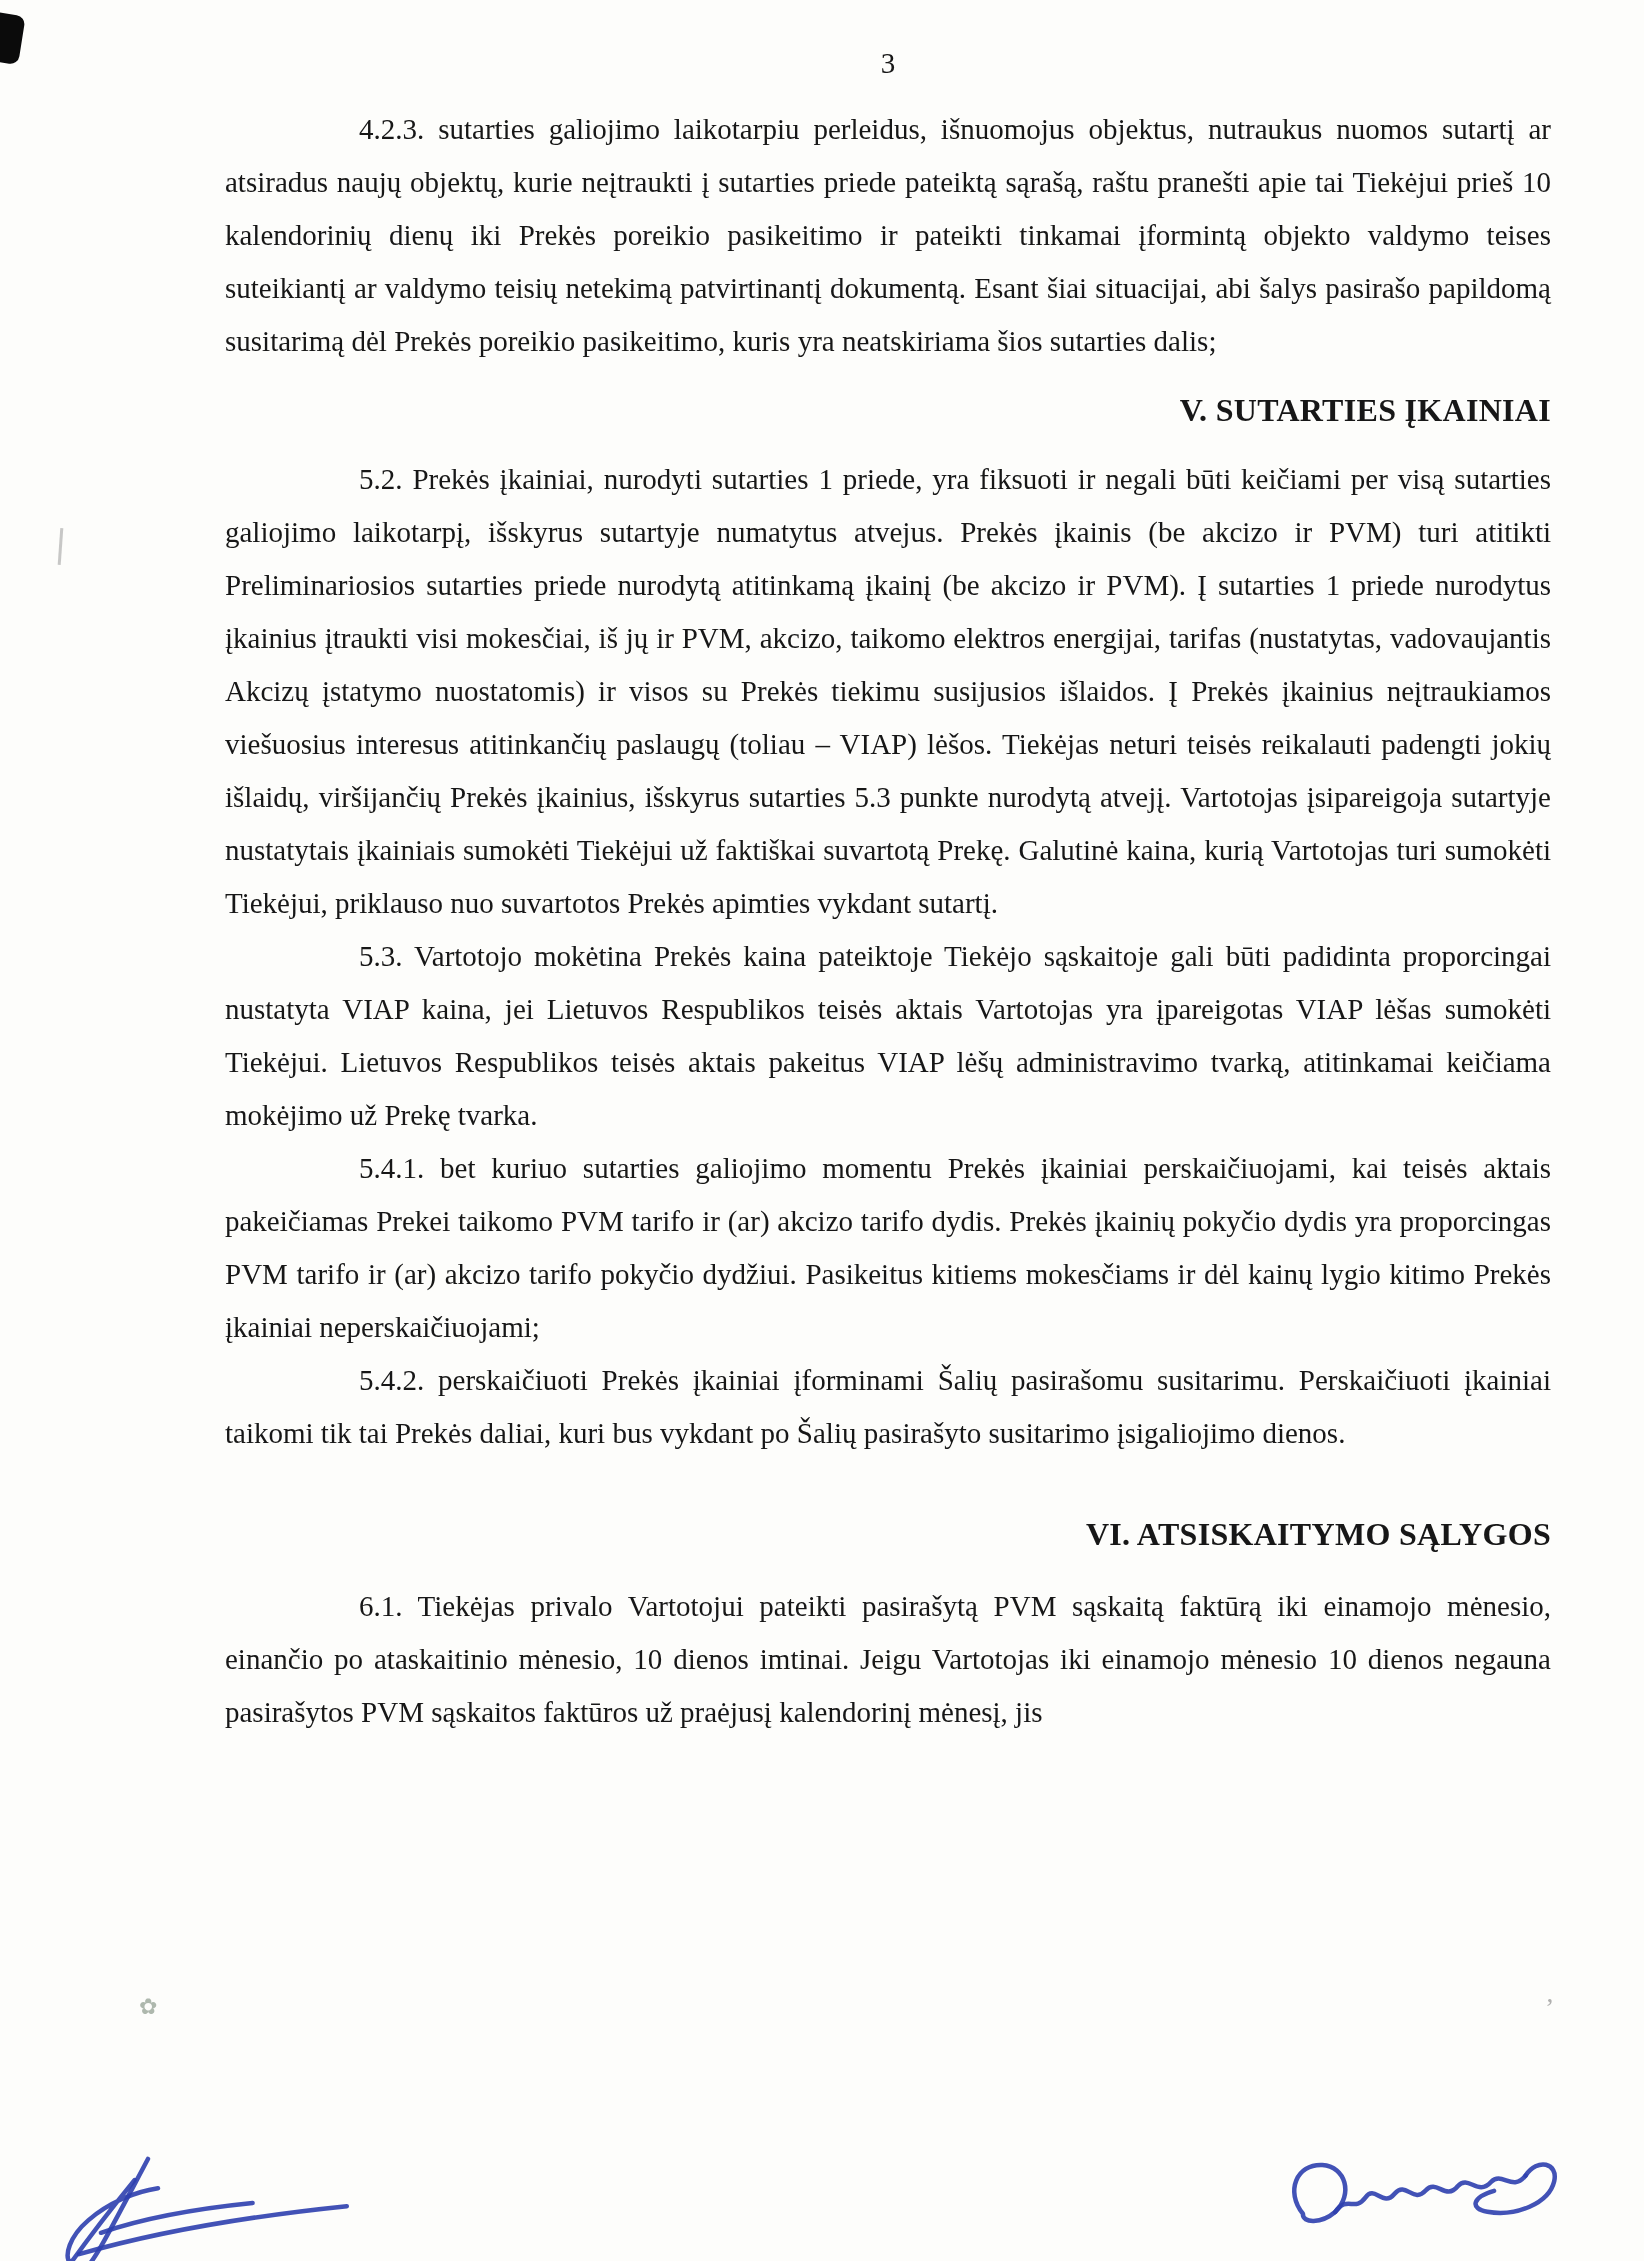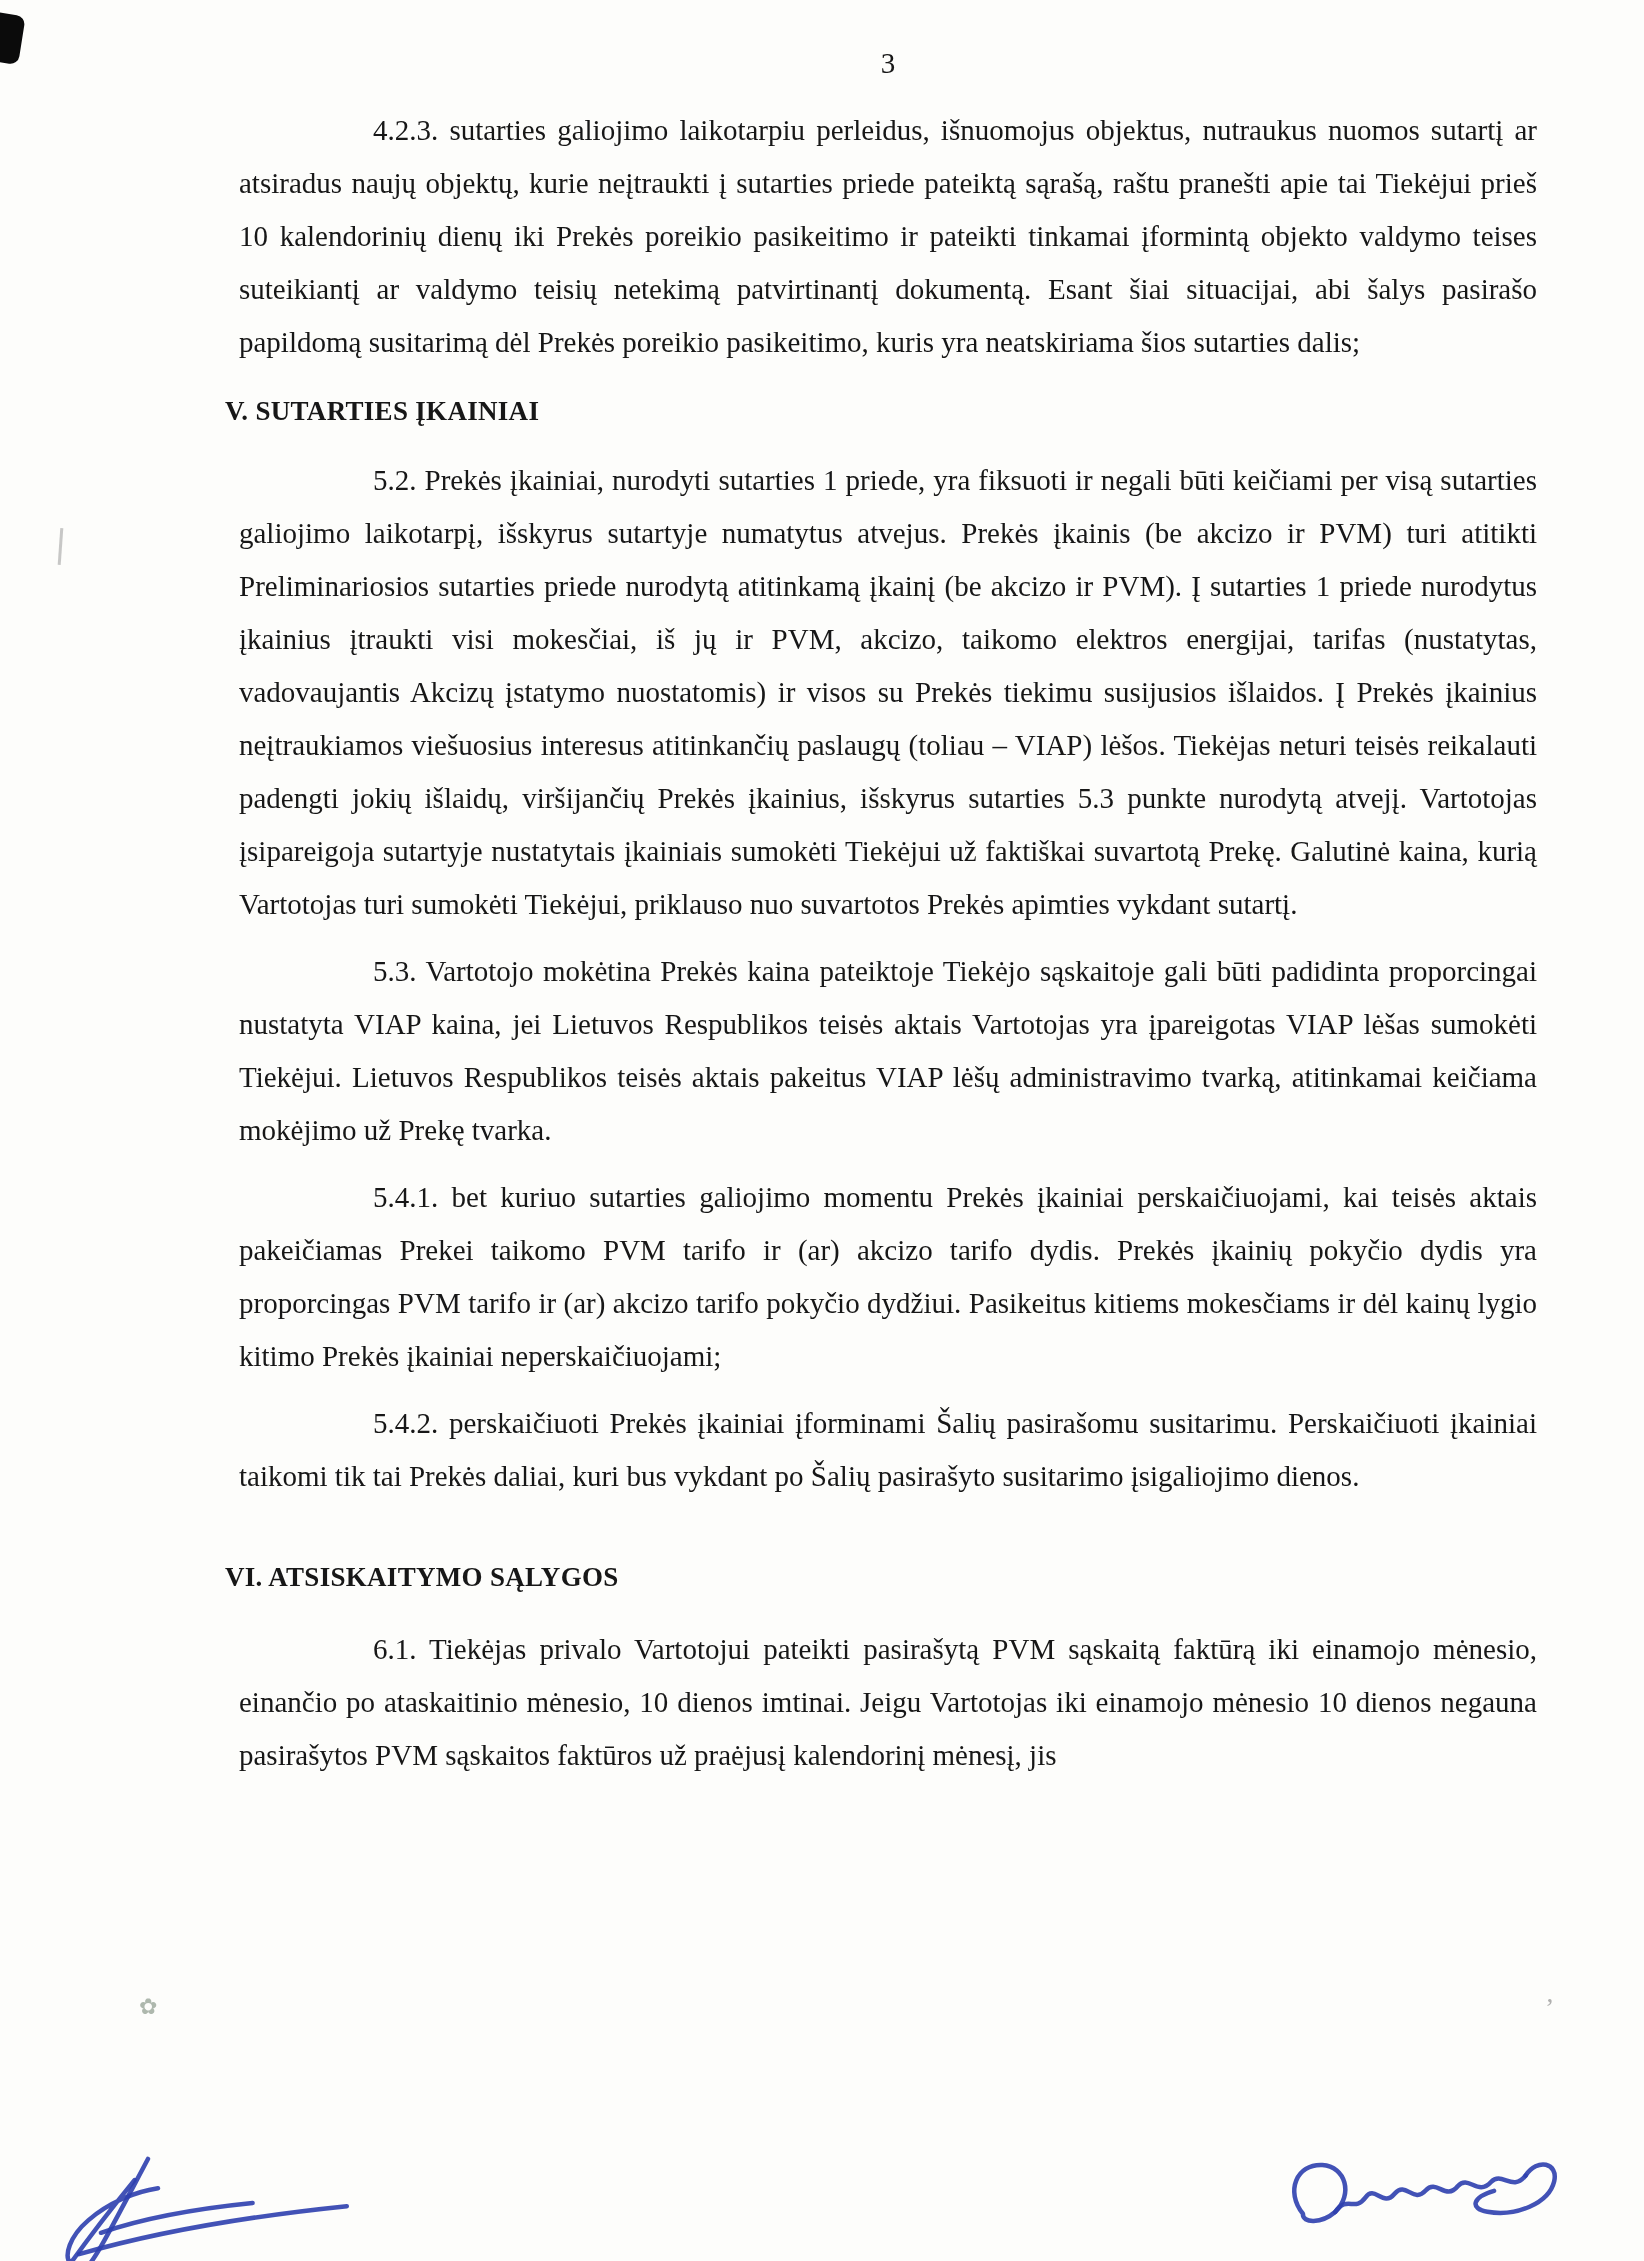--- a/index.html
+++ b/index.html
@@ -20,29 +20,29 @@
   .content {
     padding: 37px 93px 0 225px;
     font-size: 29px;
     line-height: 53px;
   }
   .page-number {
     text-align: center;
     margin: 0 0 13px 0;
   }
   .para {
-    margin: 14px;
+    margin: 0;
     text-align: justify;
     text-indent: 134px;
   }
   .heading {
     margin: 16px 0 16px 0;
-    font-size: 27px;
+    font-size: 32px;
     font-weight: bold;
-    text-align: left;
+    text-align: right;
     letter-spacing: 0.3px;
   }
   .heading.vi {
     margin: 48px 0 19.3px 0;
   }
 
   
   .artifact-topleft {
     position: absolute;
     left: -7.7px;

